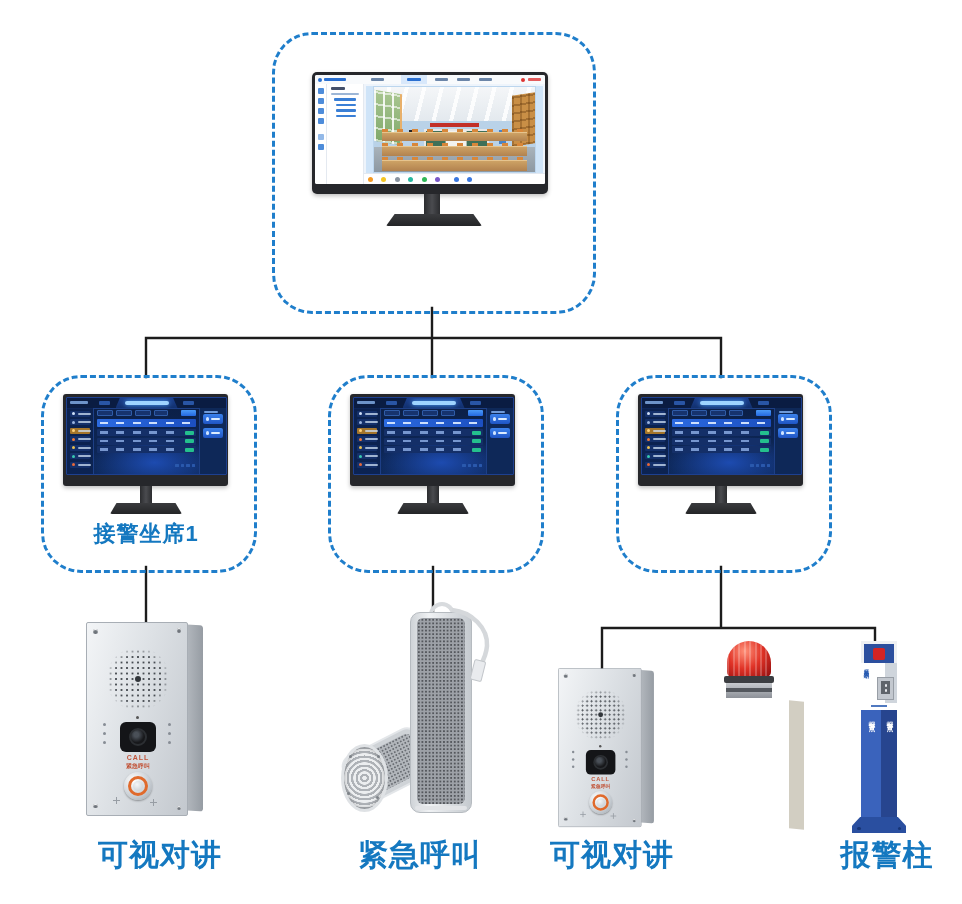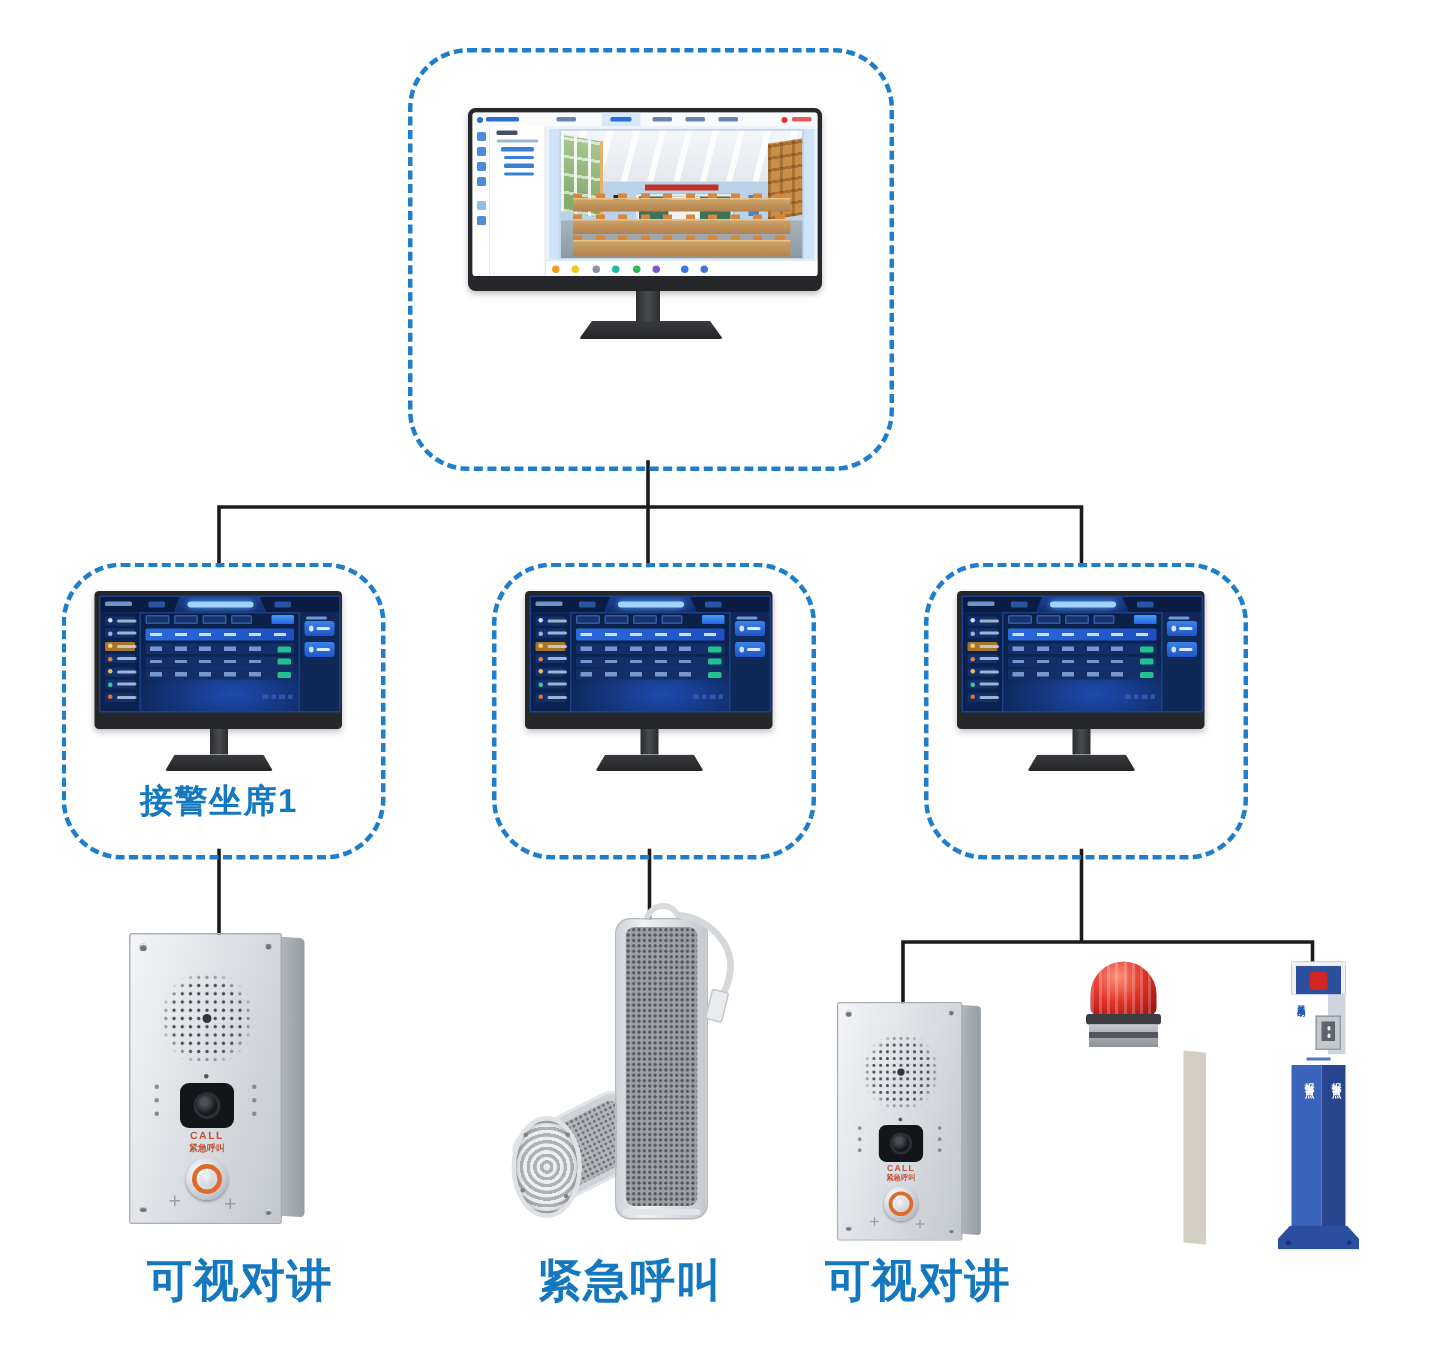--- a/index.html
+++ b/index.html
@@ -553,14 +553,15 @@
       <div class="pl-sidetext" style="left:6px;">报警点</div>
     </div>
     <div class="pl-shaft-r">
       <div class="pl-sidetext" style="left:4px;">报警点</div>
     </div>
     <div class="pl-base">
       <i class="pl-bolt" style="left:5px;"></i>
       <i class="pl-bolt" style="right:5px;"></i>
     </div>
   </div>
+  <div class="blue-label lbl-device" style="left:812px;top:838px;width:150px;">报警柱</div>
 
 </div>
 
 </body></html>

